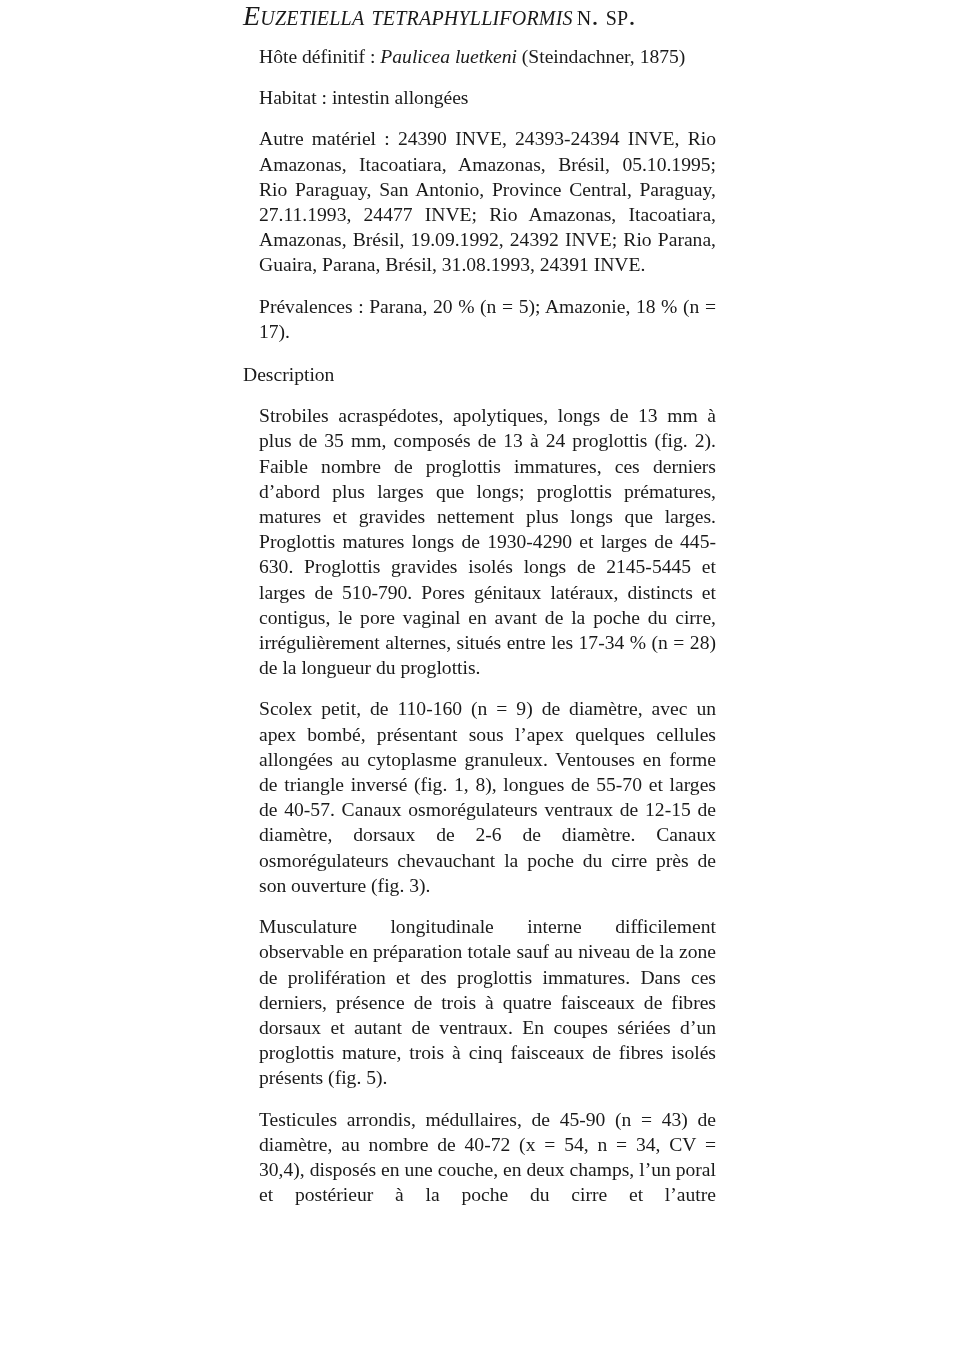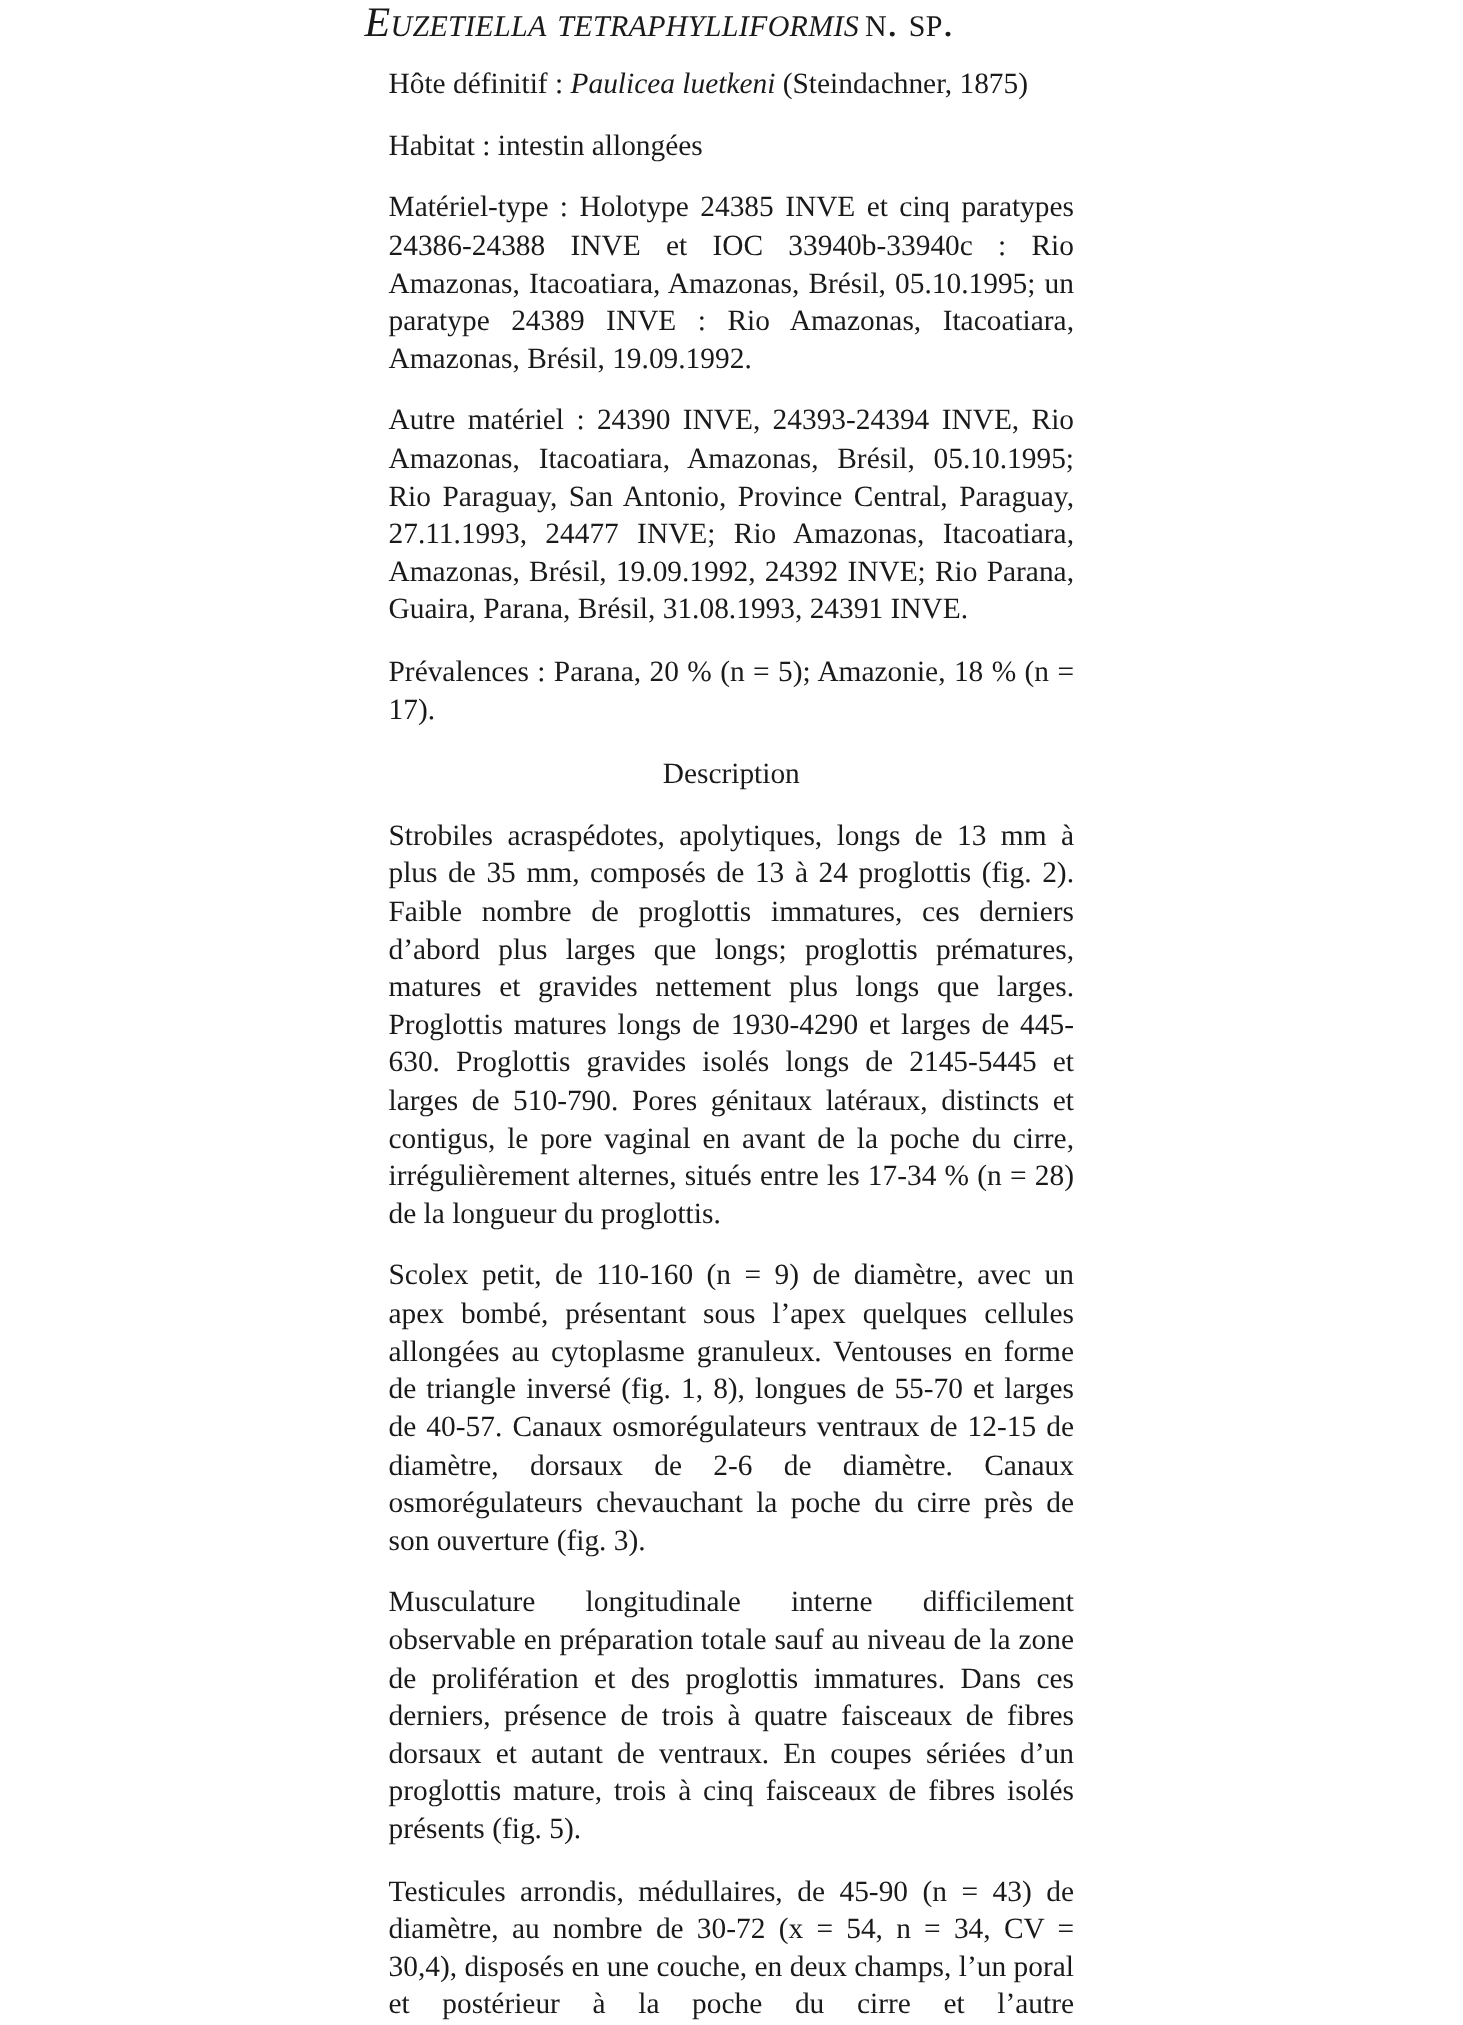--- a/index.html
+++ b/index.html
@@ -40,43 +40,42 @@
       margin: 16px;
       text-align: justify;
       hyphens: manual;
     }
     .last-line-justify {
       text-align-last: justify;
     }
     i { font-style: italic; }
     .section-title {
       margin: 18px 0 14px 0;
-      text-align: center;
+      text-align: left;
     }
   </style>
 </head>
 <body>
 
 <div class="column">
 
   <div class="heading">
     <span>Euzetiella tetraphylliformis</span><span class="ns">n. sp.</span>
   </div>
 
   <p><span>Hôte définitif : </span><i>Paulicea luetkeni</i><span> (Steindachner, 1875)</span></p>
 
   <p>Habitat : intestin allongées</p>
 
-  <p>Matériel-type : Holotype 24385 INVE et cinq paratypes 24386-24388 INVE et IOC 33940b-33940c : Rio Amazonas, Itacoatiara, Amazonas, Brésil, 05.10.1995; un paratype 24389 INVE : Rio Amazonas, Itacoatiara, Amazonas, Brésil, 19.09.1992.</p>
 
   <p>Autre matériel : 24390 INVE, 24393-24394 INVE, Rio Amazonas, Itacoatiara, Amazonas, Brésil, 05.10.1995; Rio Paraguay, San Antonio, Province Central, Paraguay, 27.11.1993, 24477 INVE; Rio Amazonas, Itacoatiara, Amazonas, Brésil, 19.09.1992, 24392 INVE; Rio Parana, Guaira, Parana, Brésil, 31.08.1993, 24391 INVE.</p>
 
   <p>Prévalences : Parana, 20 % (n = 5); Amazonie, 18 % (n = 17).</p>
 
 
   <p class="section-title">Description</p>
 
   <p>Strobiles acraspédotes, apolytiques, longs de 13 mm à plus de 35 mm, composés de 13 à 24 proglottis (fig. 2). Faible nombre de proglottis immatures, ces derniers d’abord plus larges que longs; proglottis prématures, matures et gravides nettement plus longs que larges. Proglottis matures longs de 1930-4290 et larges de 445-630. Proglottis gravides isolés longs de 2145-5445 et larges de 510-790. Pores génitaux latéraux, distincts et contigus, le pore vaginal en avant de la poche du cirre, irrégulièrement alternes, situés entre les 17-34 % (n = 28) de la longueur du proglottis.</p>
   <p>Scolex petit, de 110-160 (n = 9) de diamètre, avec un apex bombé, présentant sous l’apex quelques cellules allongées au cytoplasme granuleux. Ventouses en forme de triangle inversé (fig. 1, 8), longues de 55-70 et larges de 40-57. Canaux osmorégulateurs ventraux de 12-15 de diamètre, dorsaux de 2-6 de diamètre. Canaux osmorégulateurs chevauchant la poche du cirre près de son ouverture (fig. 3).</p>
   <p>Musculature longitudinale interne difficilement observable en préparation totale sauf au niveau de la zone de prolifération et des proglottis immatures. Dans ces derniers, présence de trois à quatre faisceaux de fibres dorsaux et autant de ventraux. En coupes sériées d’un proglottis mature, trois à cinq faisceaux de fibres isolés présents (fig. 5).</p>
-  <p class="last-line-justify">Testicules arrondis, médullaires, de 45-90 (n = 43) de diamètre, au nombre de 30-72 (x = 54, n = 34, CV = 30,4), disposés en une couche, en deux champs, l’un poral et postérieur à la poche du cirre et l’autre</p>
+  <p class="last-line-justify">Testicules arrondis, médullaires, de 45-90 (n = 43) de diamètre, au nombre de 40-72 (x = 54, n = 34, CV = 30,4), disposés en une couche, en deux champs, l’un poral et postérieur à la poche du cirre et l’autre</p>
 
 </div>
 
 </body></html>

